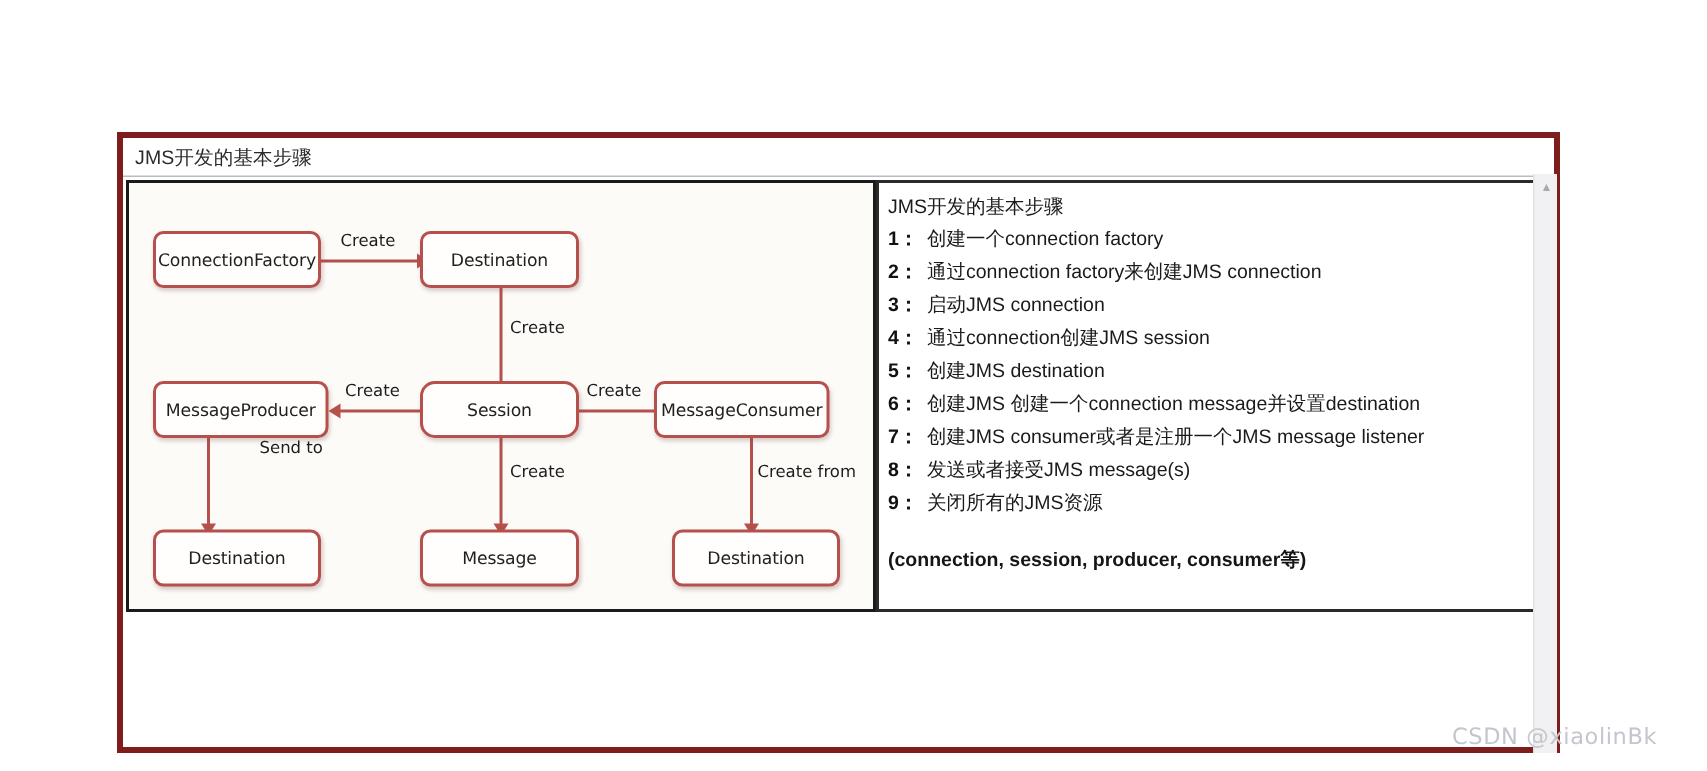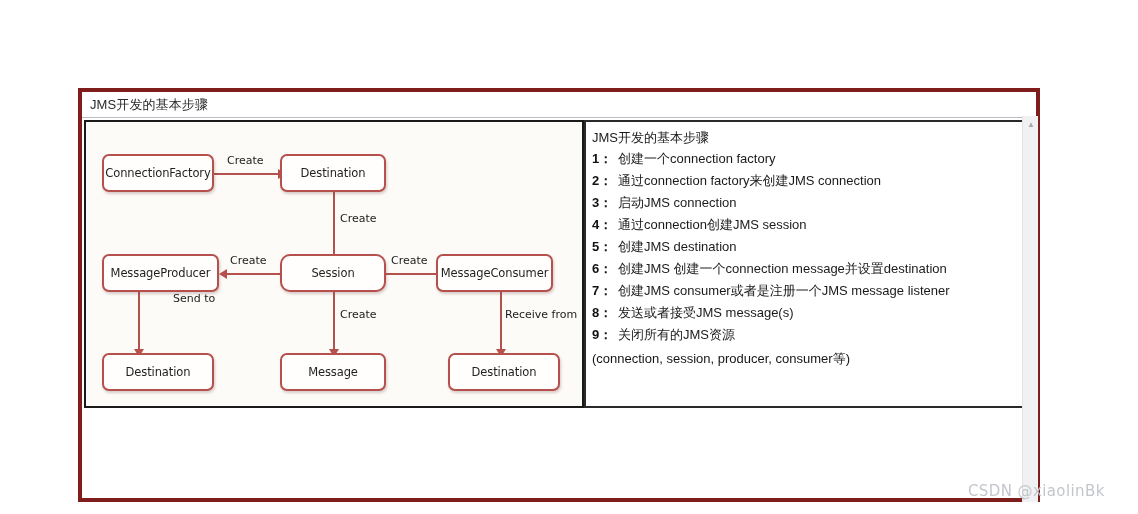--- a/index.html
+++ b/index.html
@@ -179,25 +179,25 @@
     color: #111111;
     width: 26px;
     flex: 0 0 26px;
   }
   .step-text {
     font-size: 13px;
     color: #1a1a1a;
   }
   .steps-foot {
     font-size: 13px;
-    font-weight: normal;
+    font-weight: bold;
     color: #151515;
     line-height: 22px;
     white-space: nowrap;
-    margin-top: 2px;
+    margin-top: 16px;
   }
 
   
   #scrollbar {
     position: absolute;
     left: 1022px;
     top: 116px;
     width: 16px;
     height: 386px;
     background: #f1f1f4;
@@ -272,21 +272,21 @@
           <div class="edge-label" style="left:248px; top:84px;">Create</div>
 
           <div class="edge-label" style="left:138px; top:126px;">Create</div>
 
           <div class="edge-label" style="left:299px; top:126px;">Create</div>
 
           <div class="edge-label" style="left:53px; top:164px;margin-left:28px;">Send to</div>
 
           <div class="edge-label" style="left:248px; top:180px;">Create</div>
 
-          <div class="edge-label" style="left:413px; top:180px;">Receive from</div>
+          <div class="edge-label" style="left:413px; top:180px;">Create from</div>
 
           <div class="node" style="left:10px; top:26px; width:112px; height:38px;">ConnectionFactory</div>
 
           <div class="node" style="left:188px; top:26px; width:106px; height:38px;">Destination</div>
 
           <div class="node" style="left:10px; top:126px; width:117px; height:38px;">MessageProducer</div>
 
           <div class="node" style="left:188px; top:126px; width:106px; height:38px;border-radius:10px;">Session</div>
 
           <div class="node" style="left:344px; top:126px; width:117px; height:38px;">MessageConsumer</div>

